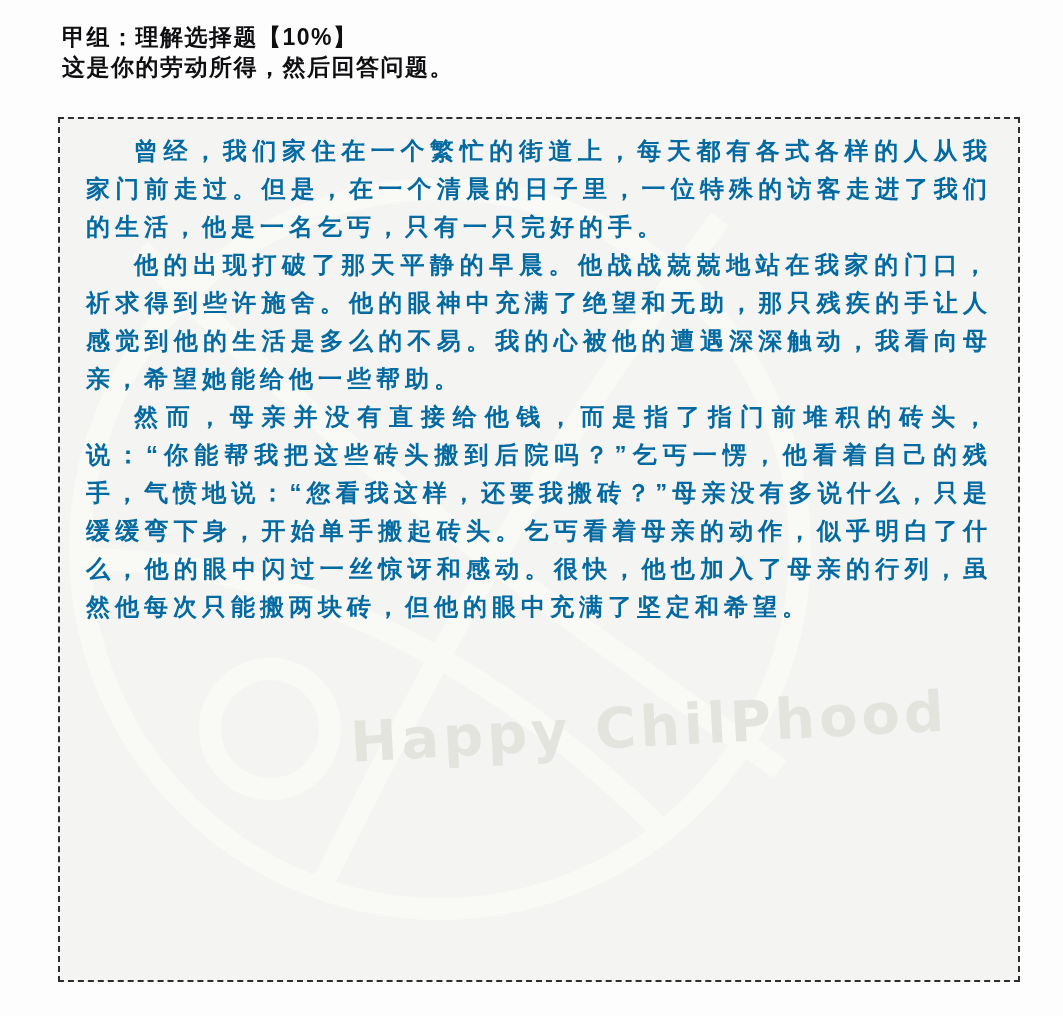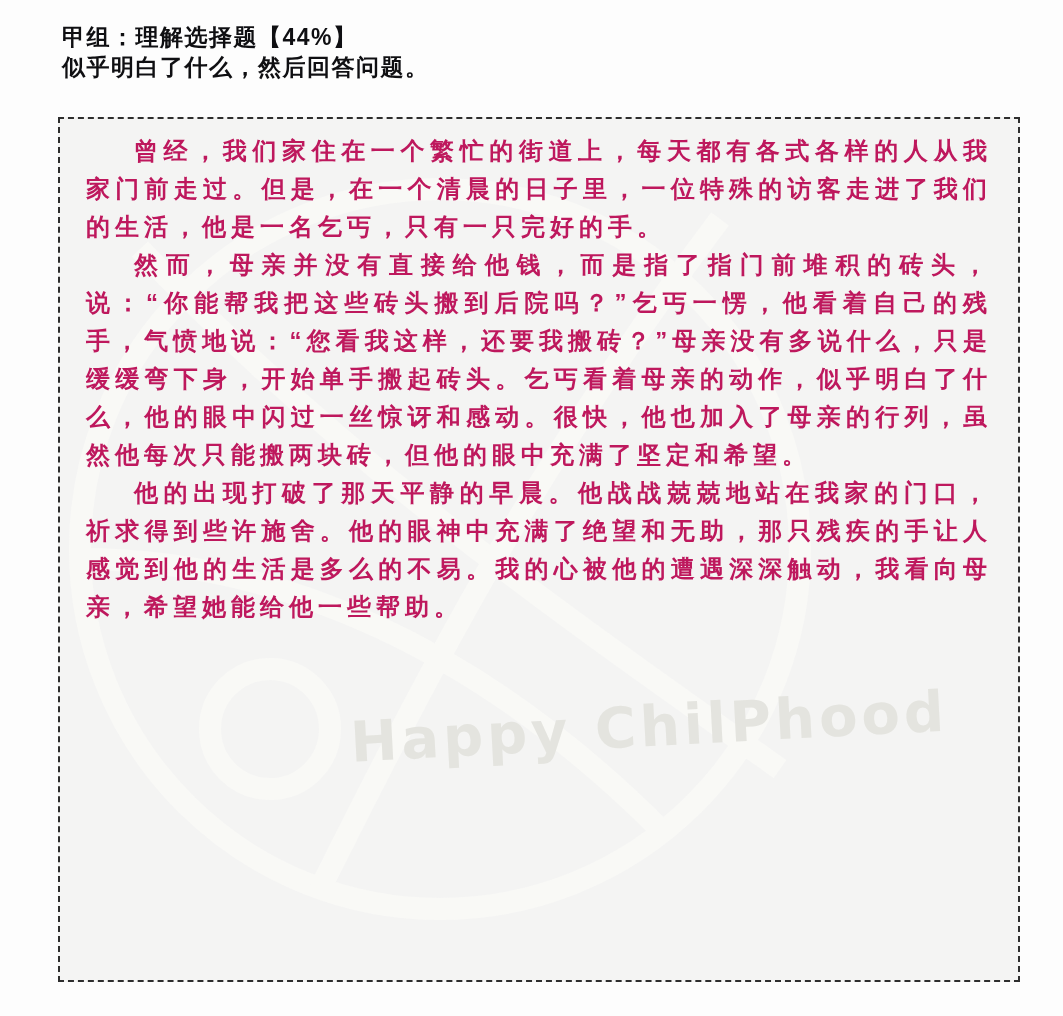--- a/index.html
+++ b/index.html
@@ -29,21 +29,21 @@
     padding: 13px 26px 0 26px;
     overflow: hidden;
   }
   .passage-box p {
     position: relative;
     z-index: 2;
     margin: 0;
     text-indent: 2em;
     font-size: 24px;
     font-weight: 700;
-    color: #be185d;
+    color: #0369a1;
     line-height: 38px;
     letter-spacing: 5px;
     text-align: justify;
     font-family: "Liberation Sans", sans-serif;
   }
   .wm-logo {
     position: absolute;
     left: -40px; top: 10px;
     z-index: 1;
     pointer-events: none;
@@ -59,34 +59,34 @@
     color: #e4e4df;
     transform: rotate(-3deg);
     white-space: nowrap;
     pointer-events: none;
   }
 </style>
 </head>
 <body>
 
 <header class="header">
-  <div>甲组：理解选择题【44%】</div>
-  <div>似乎明白了什么，然后回答问题。</div>
+  <div>甲组：理解选择题【10%】</div>
+  <div>这是你的劳动所得，然后回答问题。</div>
 </header>
 
 <div class="passage-box">
 
   <svg class="wm-logo" width="860" height="840" viewBox="0 0 860 840" aria-hidden="true">
     <g fill="none" stroke="#fafaf7" stroke-width="22" opacity="0.9">
       <circle cx="420" cy="420" r="360"></circle>
       <path d="M 120 120 C 320 330, 520 470, 760 640"></path>
       <path d="M 700 90 C 520 330, 420 520, 300 760"></path>
       <path d="M 60 430 C 260 430, 460 520, 640 700"></path>
       <circle cx="250" cy="600" r="60"></circle>
     </g>
   </svg>
 
   <div class="wm-text">Happy ChilPhood</div>
 
   <p>曾经，我们家住在一个繁忙的街道上，每天都有各式各样的人从我家门前走过。但是，在一个清晨的日子里，一位特殊的访客走进了我们的生活，他是一名乞丐，只有一只完好的手。</p>
+  <p>他的出现打破了那天平静的早晨。他战战兢兢地站在我家的门口，祈求得到些许施舍。他的眼神中充满了绝望和无助，那只残疾的手让人感觉到他的生活是多么的不易。我的心被他的遭遇深深触动，我看向母亲，希望她能给他一些帮助。</p>
   <p>然而，母亲并没有直接给他钱，而是指了指门前堆积的砖头，说：“你能帮我把这些砖头搬到后院吗？”乞丐一愣，他看着自己的残手，气愤地说：“您看我这样，还要我搬砖？”母亲没有多说什么，只是缓缓弯下身，开始单手搬起砖头。乞丐看着母亲的动作，似乎明白了什么，他的眼中闪过一丝惊讶和感动。很快，他也加入了母亲的行列，虽然他每次只能搬两块砖，但他的眼中充满了坚定和希望。</p>
-  <p>他的出现打破了那天平静的早晨。他战战兢兢地站在我家的门口，祈求得到些许施舍。他的眼神中充满了绝望和无助，那只残疾的手让人感觉到他的生活是多么的不易。我的心被他的遭遇深深触动，我看向母亲，希望她能给他一些帮助。</p>
 </div>
 
 </body></html>

